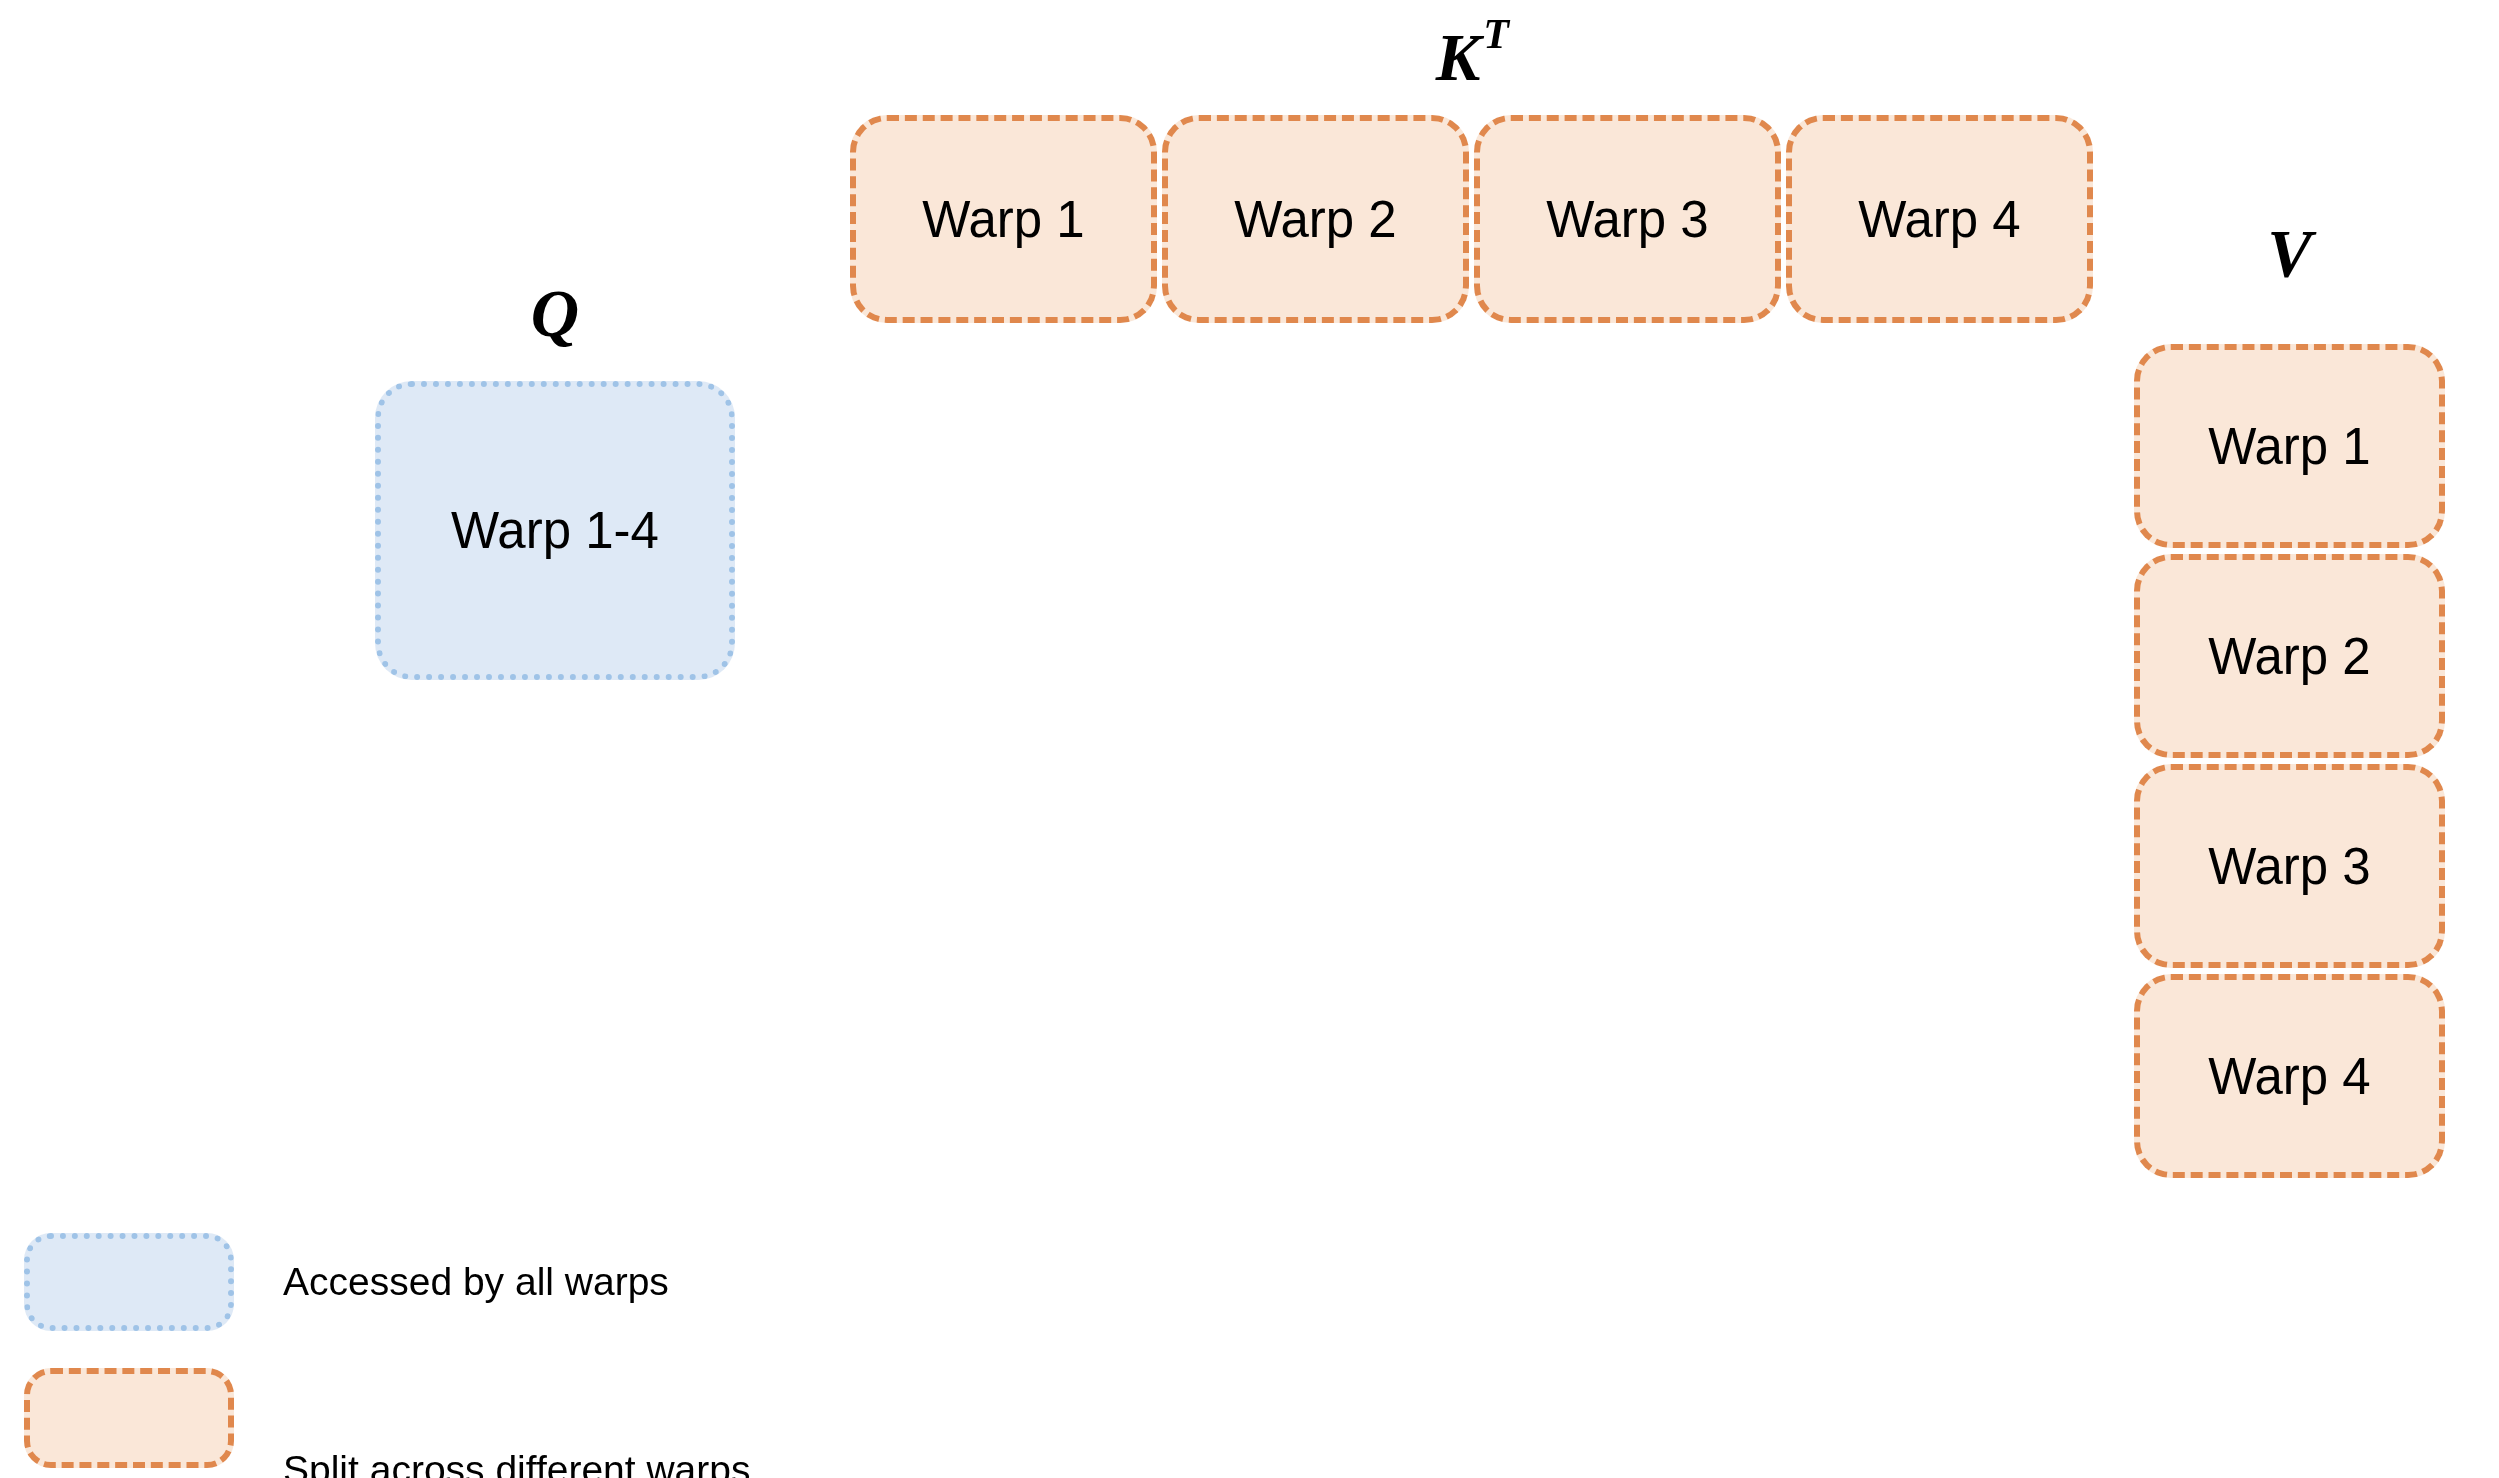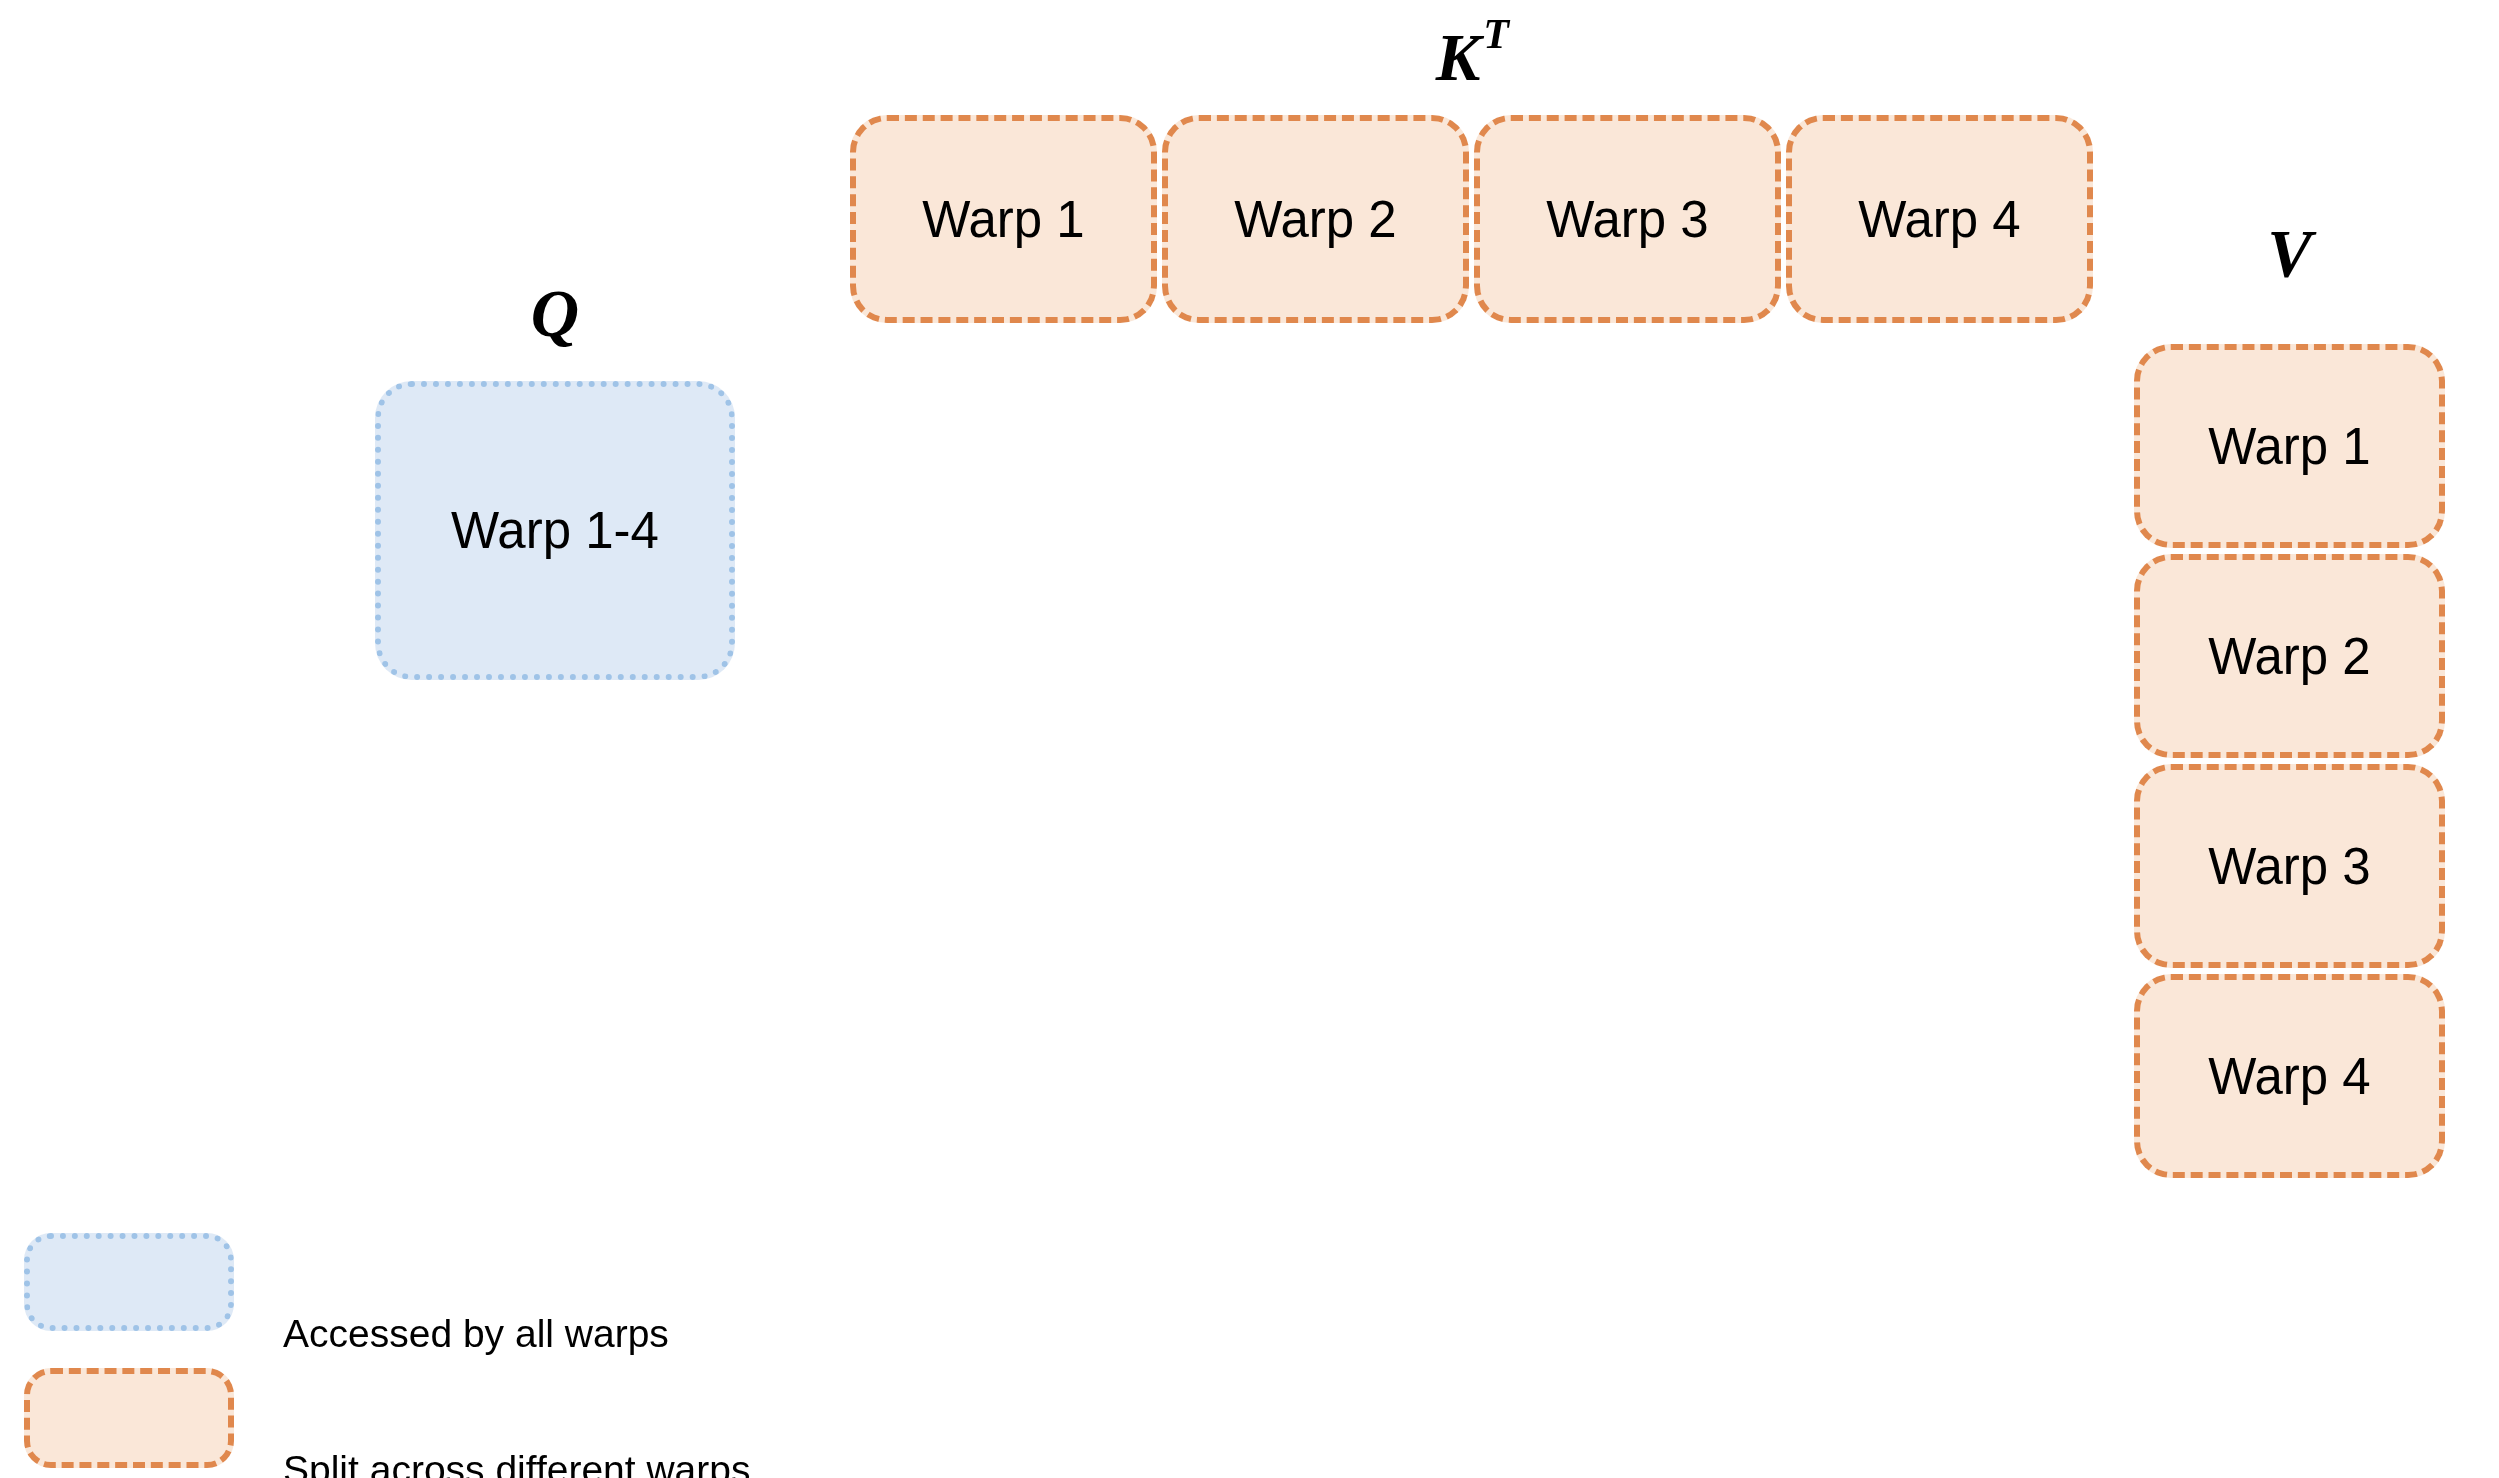--- a/index.html
+++ b/index.html
@@ -79,21 +79,21 @@
     border:6px dashed var(--orange-border);
   }
   .legend-text{
     position:absolute;
     left:283px;
     font-size:39px;line-height:1;
     display:flex;align-items:center;
     height:47px;
     color:var(--text);
   }
-  .legend-text.first{top:1310px;}
+  .legend-text.first{top:1258px;}
   .legend-text.second{top:1446px;}
 </style>
 </head>
 <body>
 
 <div class="canvas">
 
   <div class="matrix-label q-label">
     <span>Q</span>
   </div>

